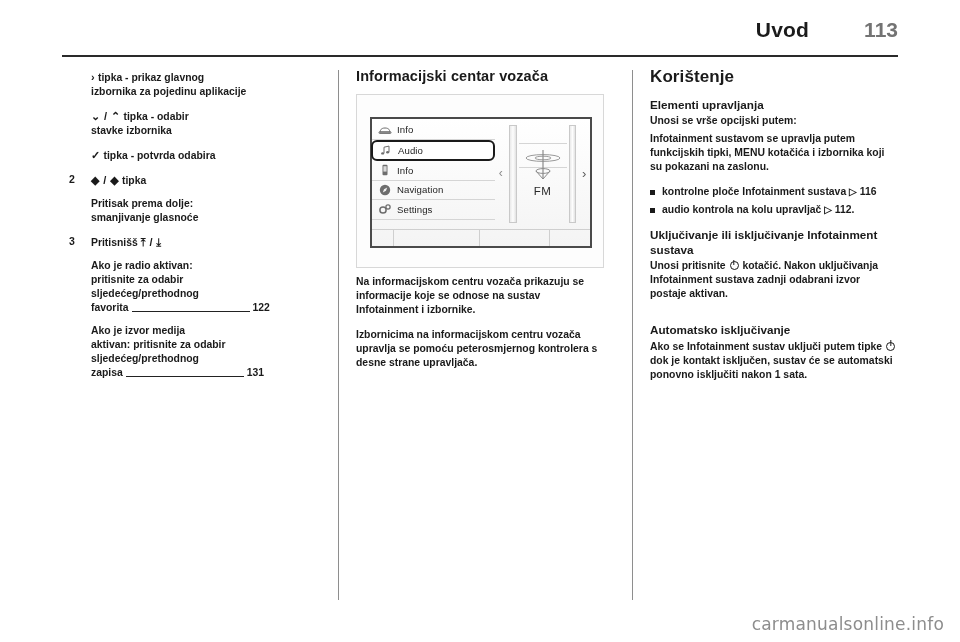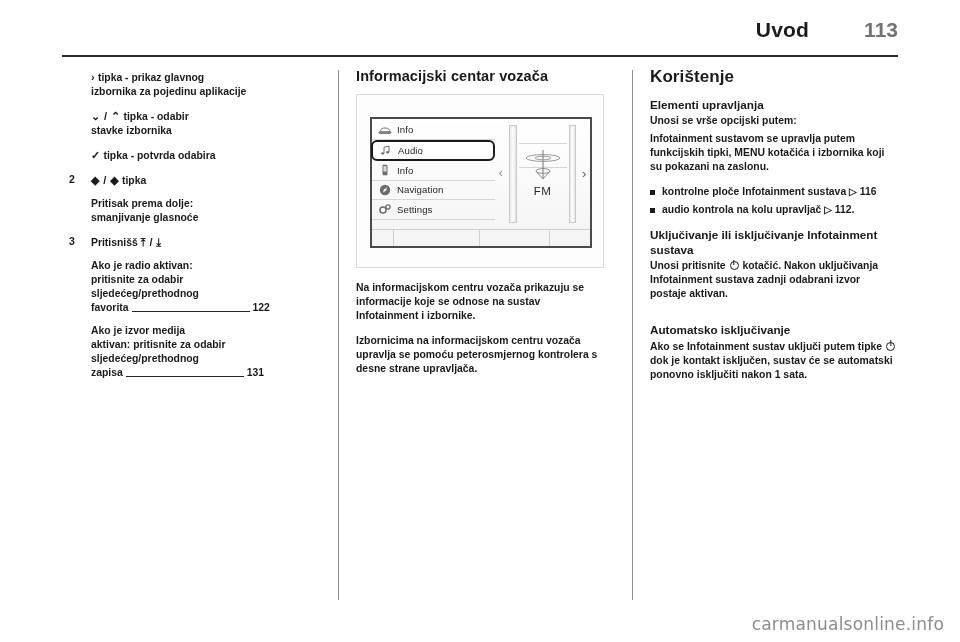--- a/index.html
+++ b/index.html
@@ -136,21 +136,21 @@
     margin-bottom: 11px;
   }
 
   
   .figure {
     width: 248px;
     height: 174px;
     background: #fdfdfd;
     border: 1px solid #d8d8d8;
     position: relative;
-    margin-bottom: 13px;
+    margin-bottom: 7px;
     overflow: hidden;
   }
   .screen {
     position: absolute;
     left: 13px; top: 22px;
     width: 222px; height: 131px;
     border: 2px solid #4a4a4a;
     background: linear-gradient(180deg,#ffffff 0%, #f4f4f4 100%);
     display: flex;
     flex-direction: column;

